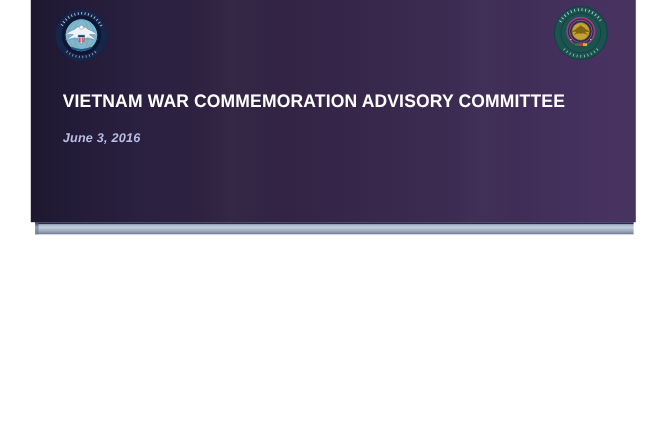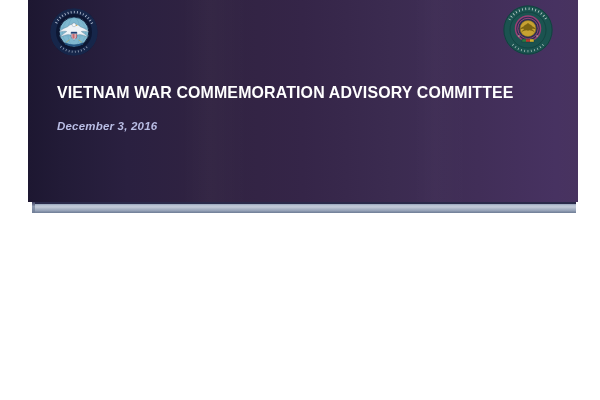--- a/index.html
+++ b/index.html
@@ -262,15 +262,15 @@
 
     <g fill="#e6dfb8">
       <circle cx="32" cy="62" r="1.3"></circle>
       <circle cx="68" cy="62" r="1.3"></circle>
     </g>
   </svg>
 </div>
 
 <div id="slide-title">VIETNAM WAR COMMEMORATION ADVISORY COMMITTEE</div>
 
-<div id="slide-date">December 3, 2016</div>
+<div id="slide-date">June 3, 2016</div>
 
 <div id="bottom-bar"></div>
 
 </body></html>

